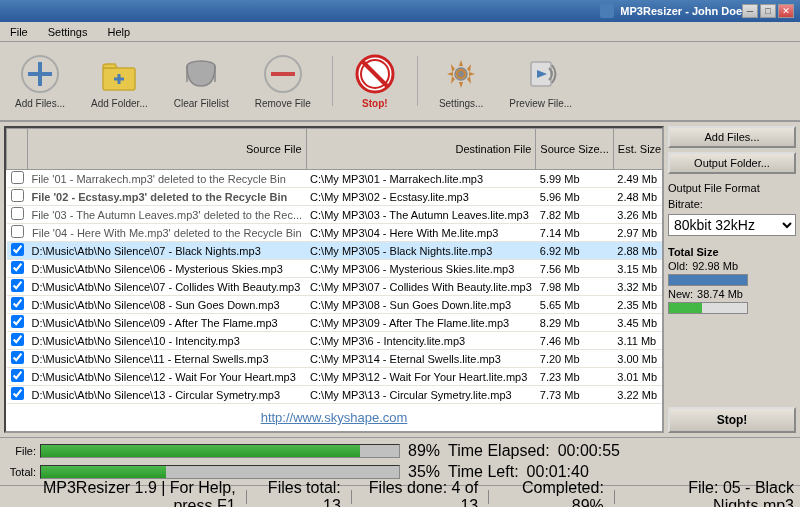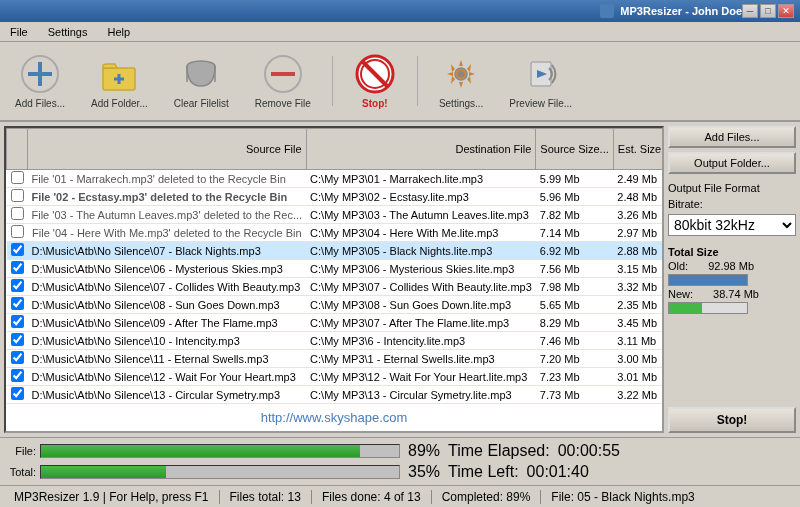--- a/index.html
+++ b/index.html
@@ -138,20 +138,21 @@
       white-space: nowrap;
     }
     .file-table tr.selected { background: #cce8ff; }
     .checkbox-cell { width: 20px; text-align: center; }
 
     .watermark {
       text-align: center;
       padding: 6px;
       color: #4a7cb5;
       font-size: 13px;
+      text-decoration: underline;
     }
 
     
     .right-panel {
       width: 128px;
       display: flex;
       flex-direction: column;
       gap: 4px;
     }
     .panel-btn {
@@ -170,21 +171,21 @@
     }
     .panel-select {
       width: 100%;
       font-size: 14px;
       border: 1px solid #888;
       background: white;
       padding: 1px;
     }
     .size-section { margin-top: 6px; }
     .size-label { font-size: 11px; font-weight: bold; }
-    .size-row { display: flex; align-items: center; gap: 20px; margin: 2px 0; font-size: 11px; }
+    .size-row { display: flex; align-items: center; gap: 4px; margin: 2px 0; font-size: 11px; }
     .size-bar-container { width: 80px; height: 12px; background: #ddd; border: 1px solid #888; }
     .size-bar-old { height: 100%; background: #4a7cb5; width: 100%; }
     .size-bar-new { height: 100%; background: #44b844; width: 42%; }
     .stop-btn {
       margin-top: auto;
       width: 100%;
       background: linear-gradient(to bottom, #e8e4dc, #c8c4bc);
       border: 2px outset #ddd;
       padding: 4px 6px;
       font-size: 12px;
@@ -224,26 +225,27 @@
     }
     .progress-time {
       font-size: 16px;
       margin-left: 4px;
     }
 
     
     .status-bar {
       background: #d4d0c8;
       border-top: 1px solid #999;
-      padding: 2px 14px;
+      padding: 2px 6px;
       display: flex;
       gap: 10px;
       height: 22px;
       align-items: center;
-      font-size: 12px;
+      font-size: 16px;
+      text-align: right;
     }
     .status-sep {
       width: 1px;
       height: 14px;
       background: #888;
     }
 
     .app-icon {
       width: 14px;
       height: 14px;
@@ -425,35 +427,35 @@
           <tr>
             <td class="checkbox-cell"><input type="checkbox" checked="" style=""></td>
             <td>D:\Music\Atb\No Silence\08 - Sun Goes Down.mp3</td>
             <td>C:\My MP3\08 - Sun Goes Down.lite.mp3</td>
             <td>5.65 Mb</td>
             <td>2.35 Mb</td>
           </tr>
           <tr>
             <td class="checkbox-cell"><input type="checkbox" checked="" style=""></td>
             <td>D:\Music\Atb\No Silence\09 - After The Flame.mp3</td>
-            <td>C:\My MP3\07 - After The Flame.lite.mp3</td>
+            <td>C:\My MP3\09 - After The Flame.lite.mp3</td>
             <td>8.29 Mb</td>
             <td>3.45 Mb</td>
           </tr>
           <tr>
             <td class="checkbox-cell"><input type="checkbox" checked="" style=""></td>
             <td>D:\Music\Atb\No Silence\10 - Intencity.mp3</td>
             <td>C:\My MP3\6 - Intencity.lite.mp3</td>
             <td>7.46 Mb</td>
             <td>3.11 Mb</td>
           </tr>
           <tr>
             <td class="checkbox-cell"><input type="checkbox" checked="" style=""></td>
             <td>D:\Music\Atb\No Silence\11 - Eternal Swells.mp3</td>
-            <td>C:\My MP3\1 - Eternal Swells.lite.mp3</td>
+            <td>C:\My MP3\14 - Eternal Swells.lite.mp3</td>
             <td>7.20 Mb</td>
             <td>3.00 Mb</td>
           </tr>
           <tr>
             <td class="checkbox-cell"><input type="checkbox" checked="" style=""></td>
             <td>D:\Music\Atb\No Silence\12 - Wait For Your Heart.mp3</td>
             <td>C:\My MP3\12 - Wait For Your Heart.lite.mp3</td>
             <td>7.23 Mb</td>
             <td>3.01 Mb</td>
           </tr>

